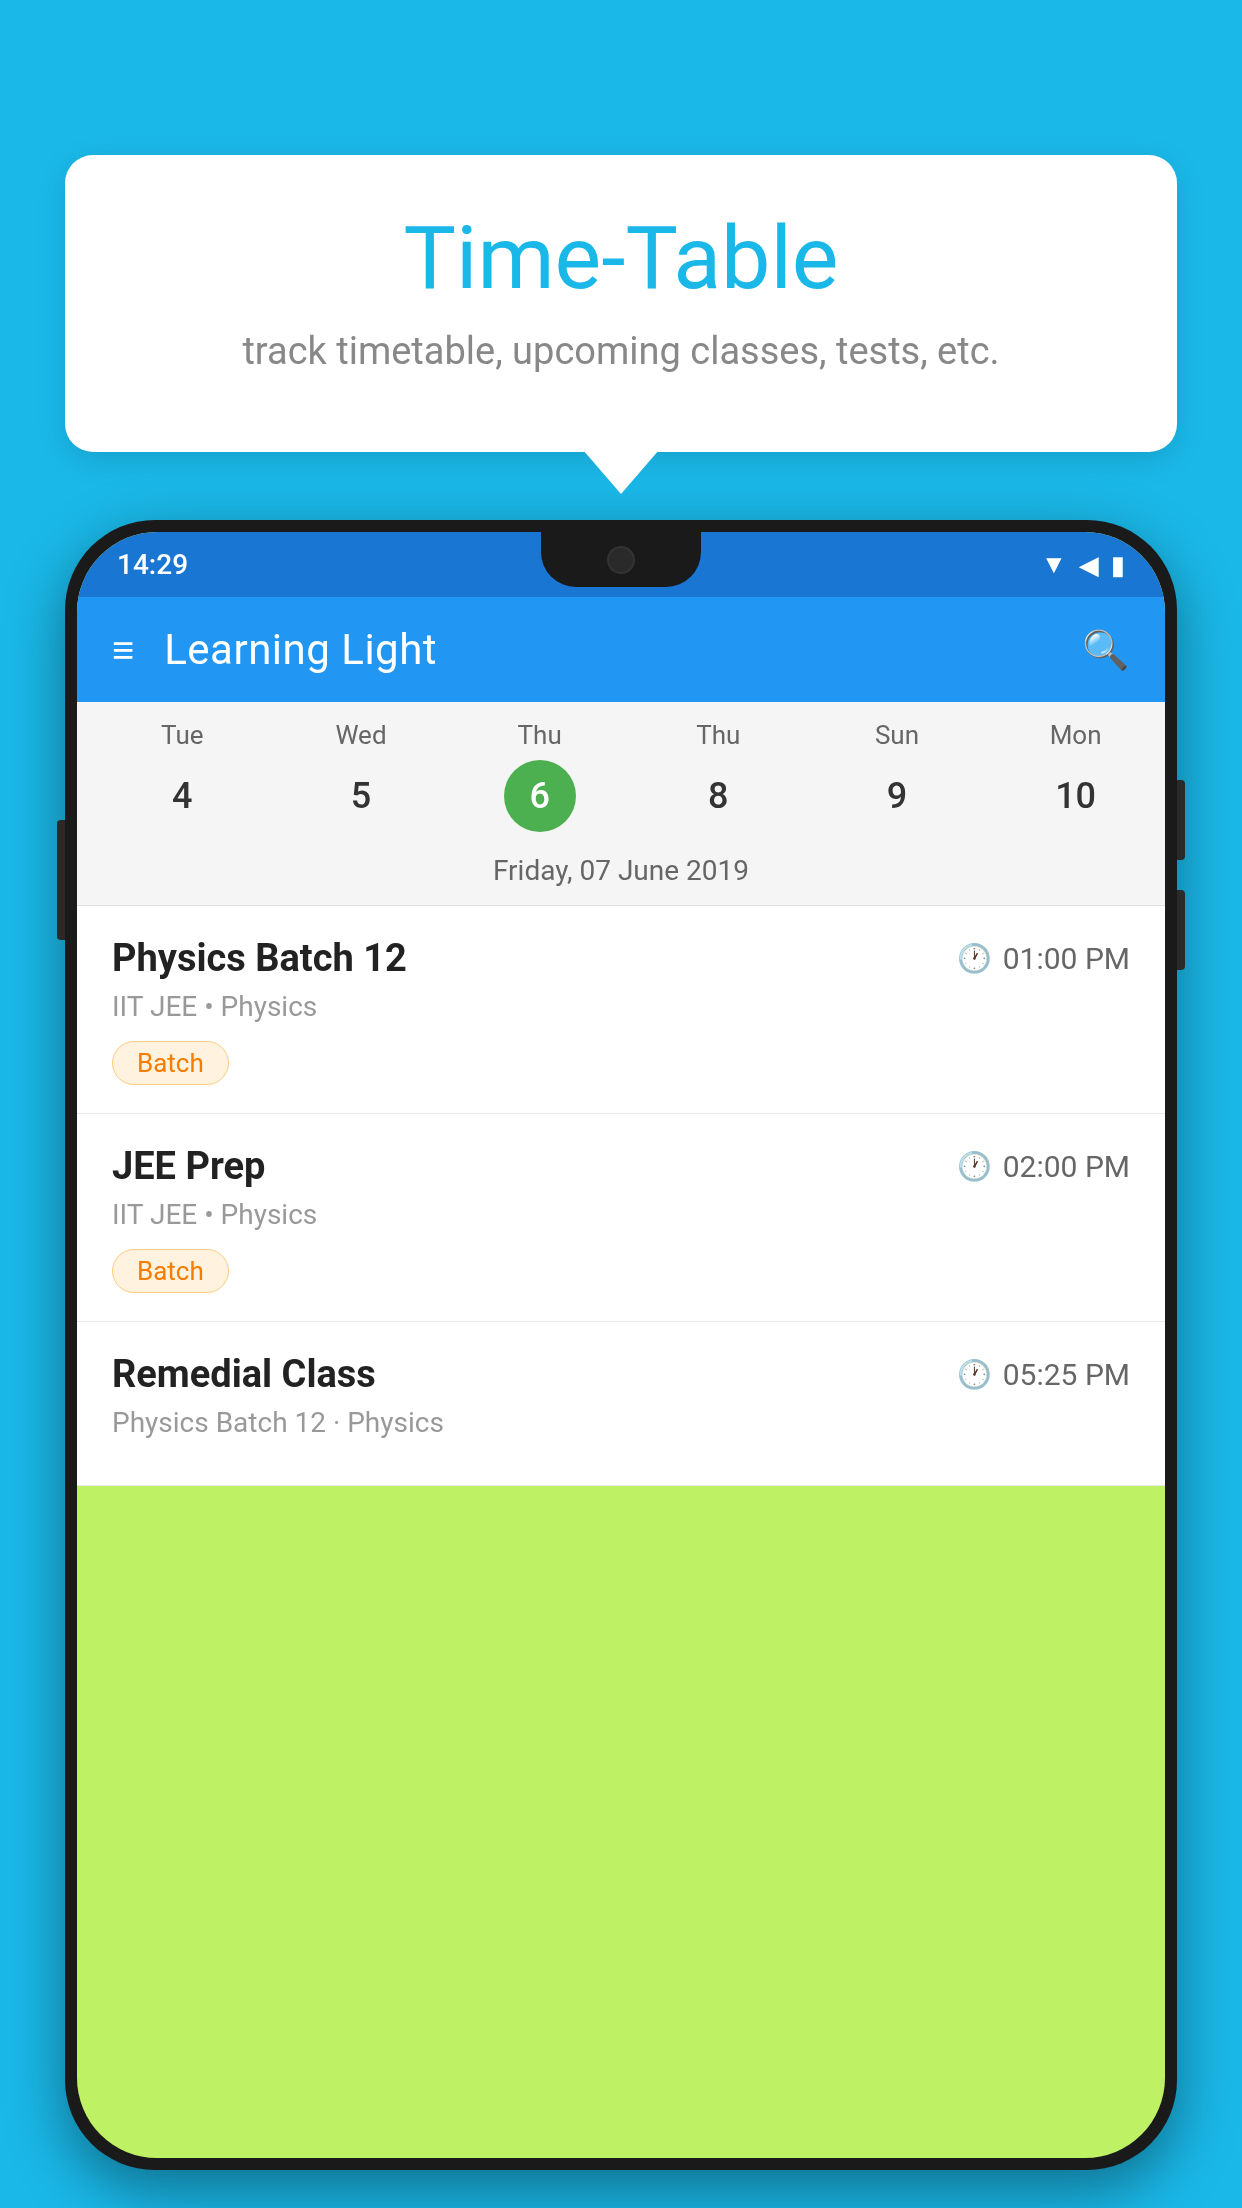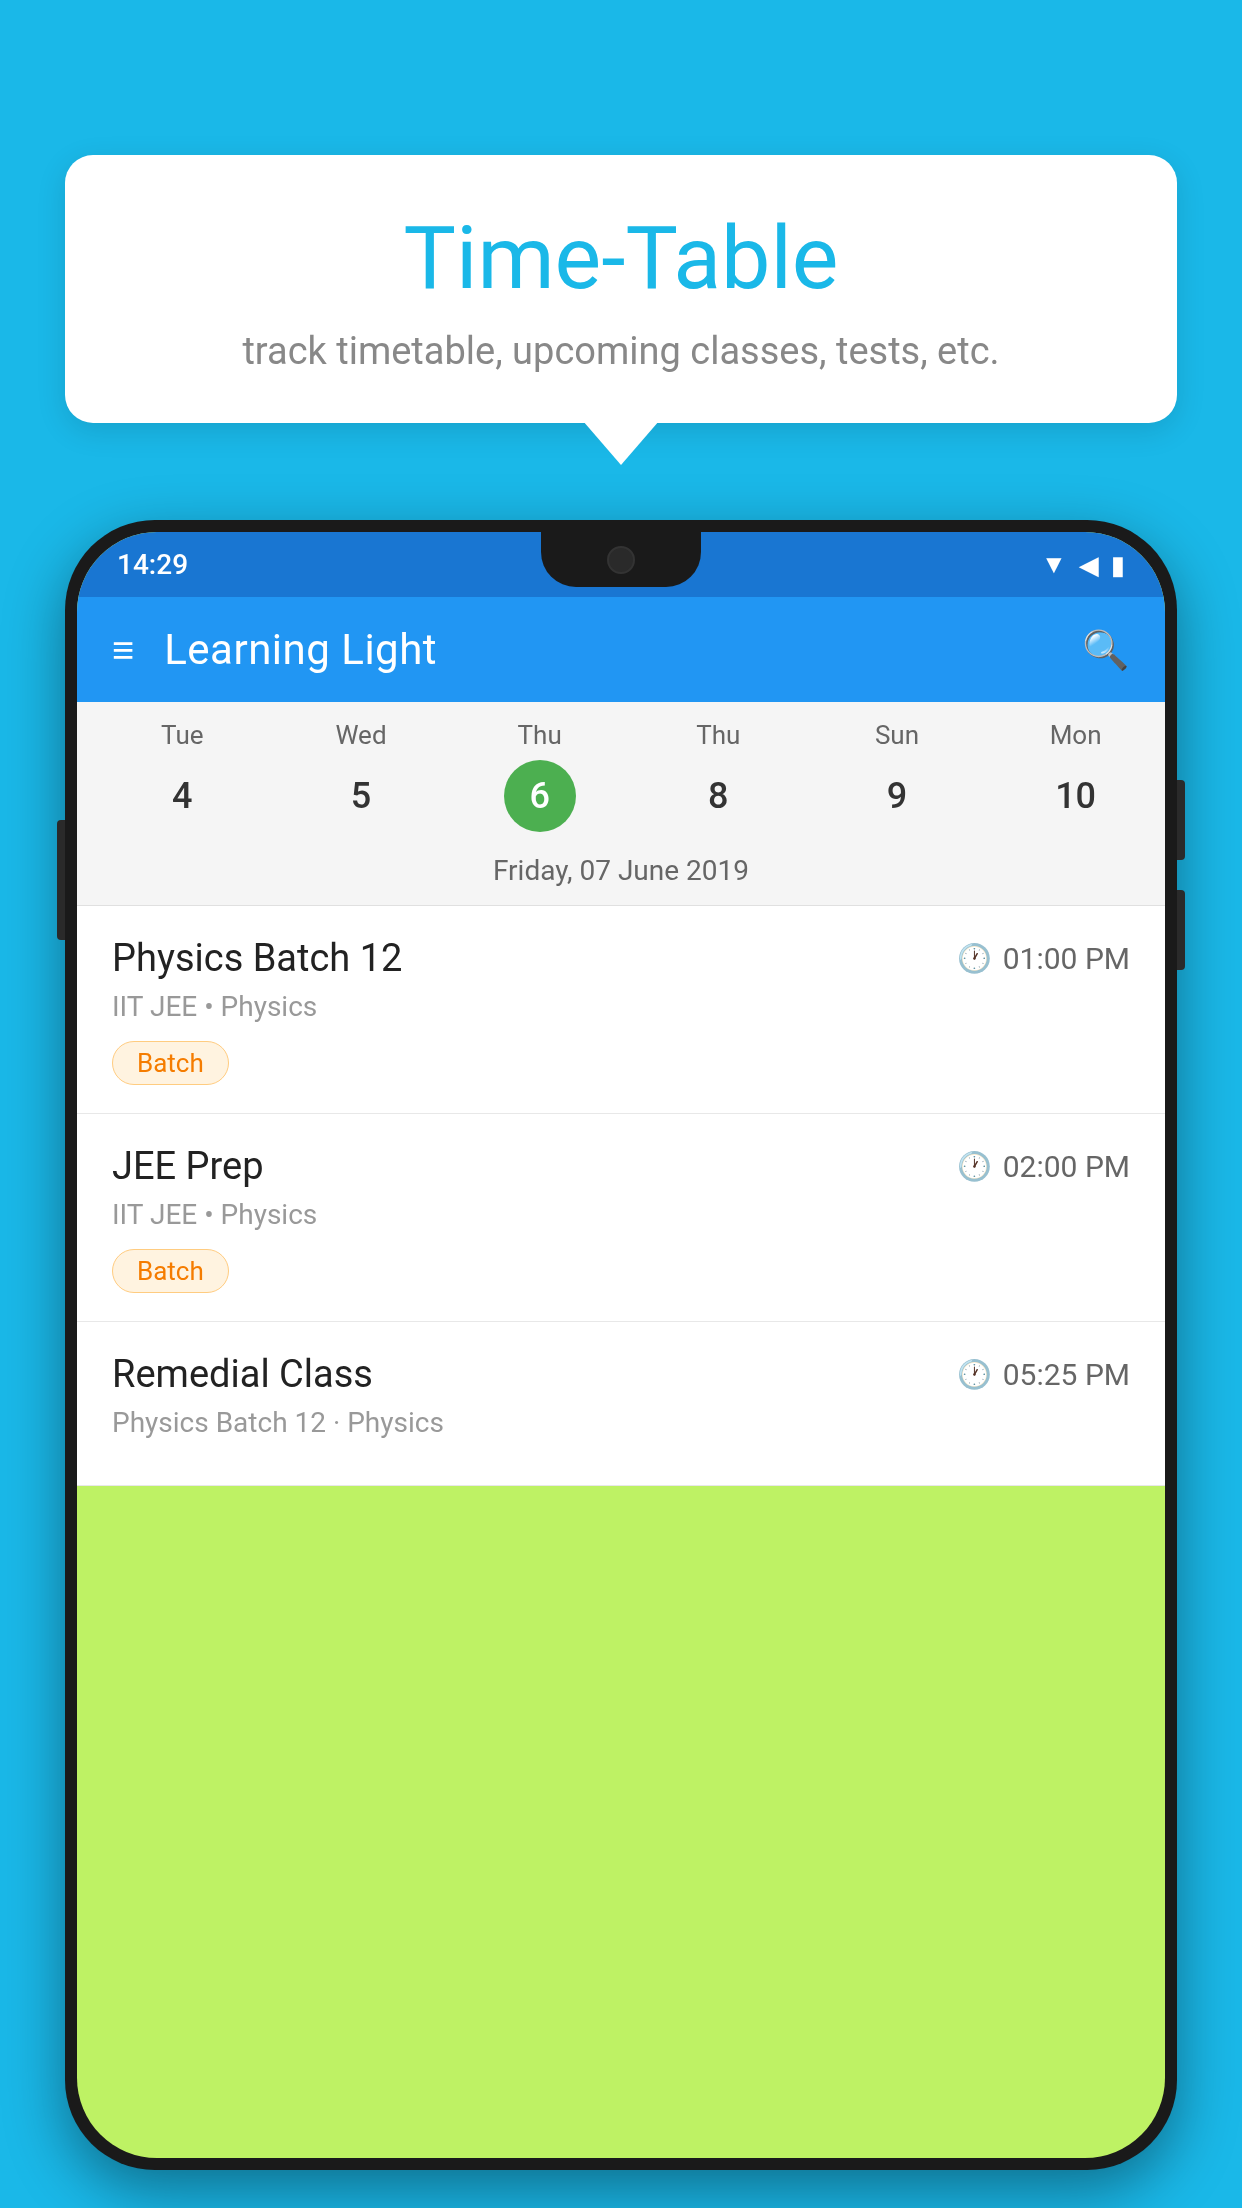--- a/index.html
+++ b/index.html
@@ -15,21 +15,21 @@
     }
 
     
     .tooltip-card {
       position: absolute;
       top: 155px;
       left: 65px;
       right: 65px;
       background: white;
       border-radius: 28px;
-      padding: 55px 60px 50px;
+      padding: 55px 60px 79px;
       text-align: center;
       box-shadow: 0 8px 30px rgba(0,0,0,0.12);
     }
 
     .tooltip-card::after {
       content: '';
       position: absolute;
       bottom: -42px;
       left: 50%;
       transform: translateX(-50%);
@@ -233,21 +233,21 @@
 
     .schedule-item-header {
       display: flex;
       justify-content: space-between;
       align-items: center;
       margin-bottom: 10px;
     }
 
     .schedule-item-title {
       font-size: 38px;
-      font-weight: 400;
+      font-weight: 700;
       color: #222;
       text-align: right;
     }
 
     .schedule-time {
       display: flex;
       align-items: center;
       gap: 10px;
       color: #666;
       font-size: 30px;

